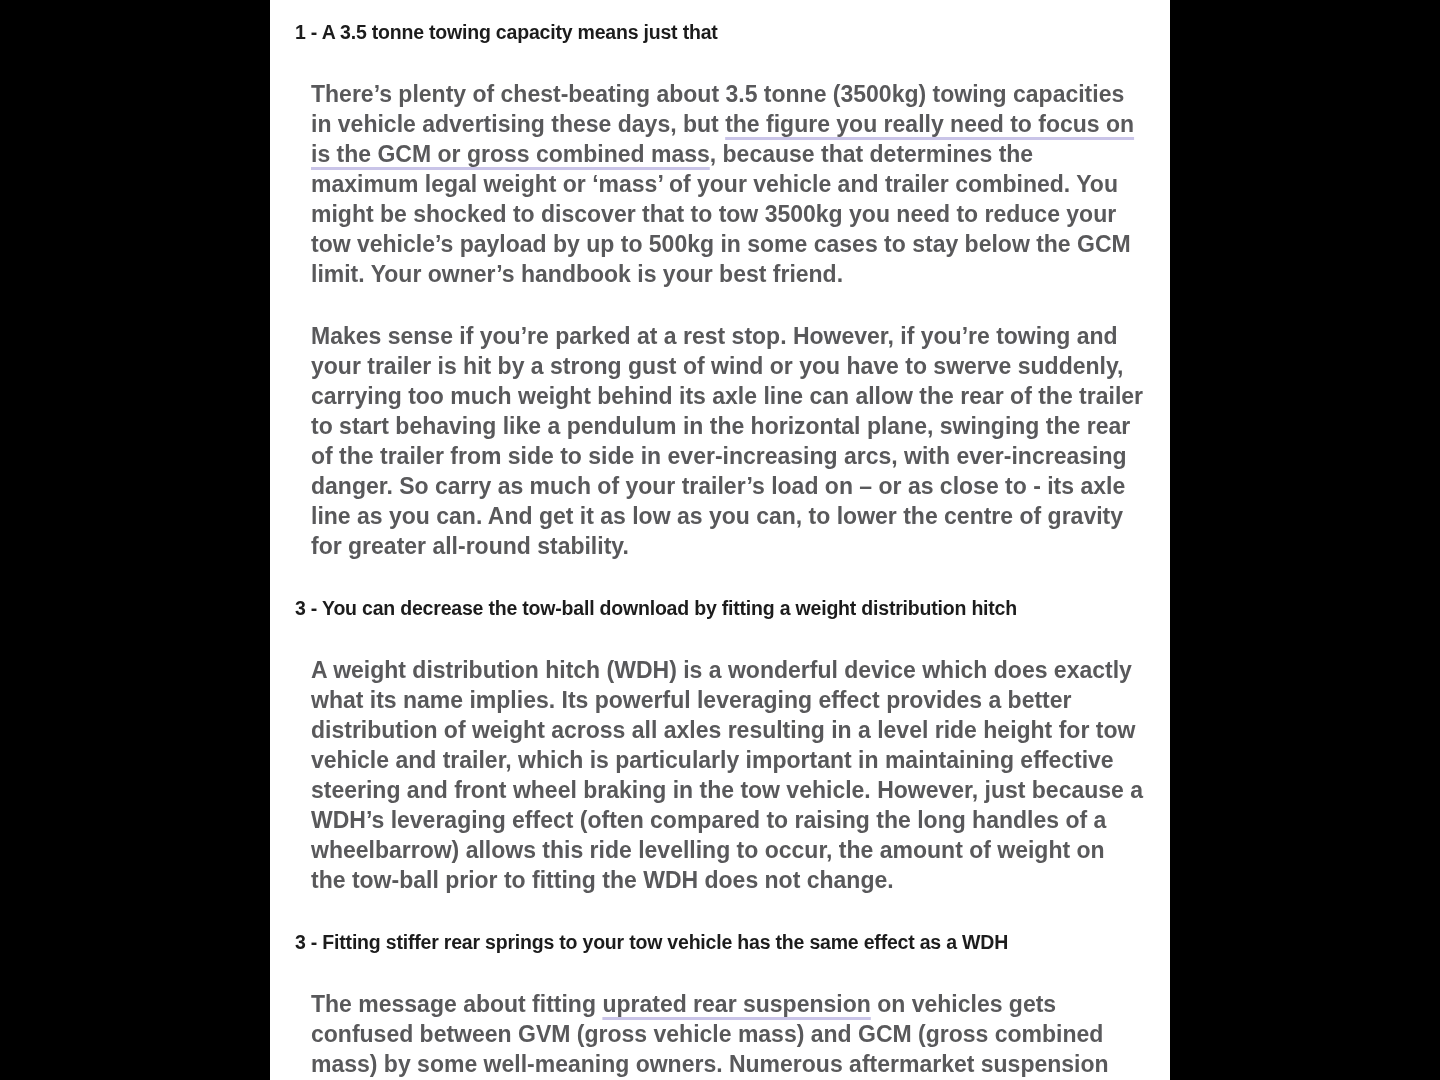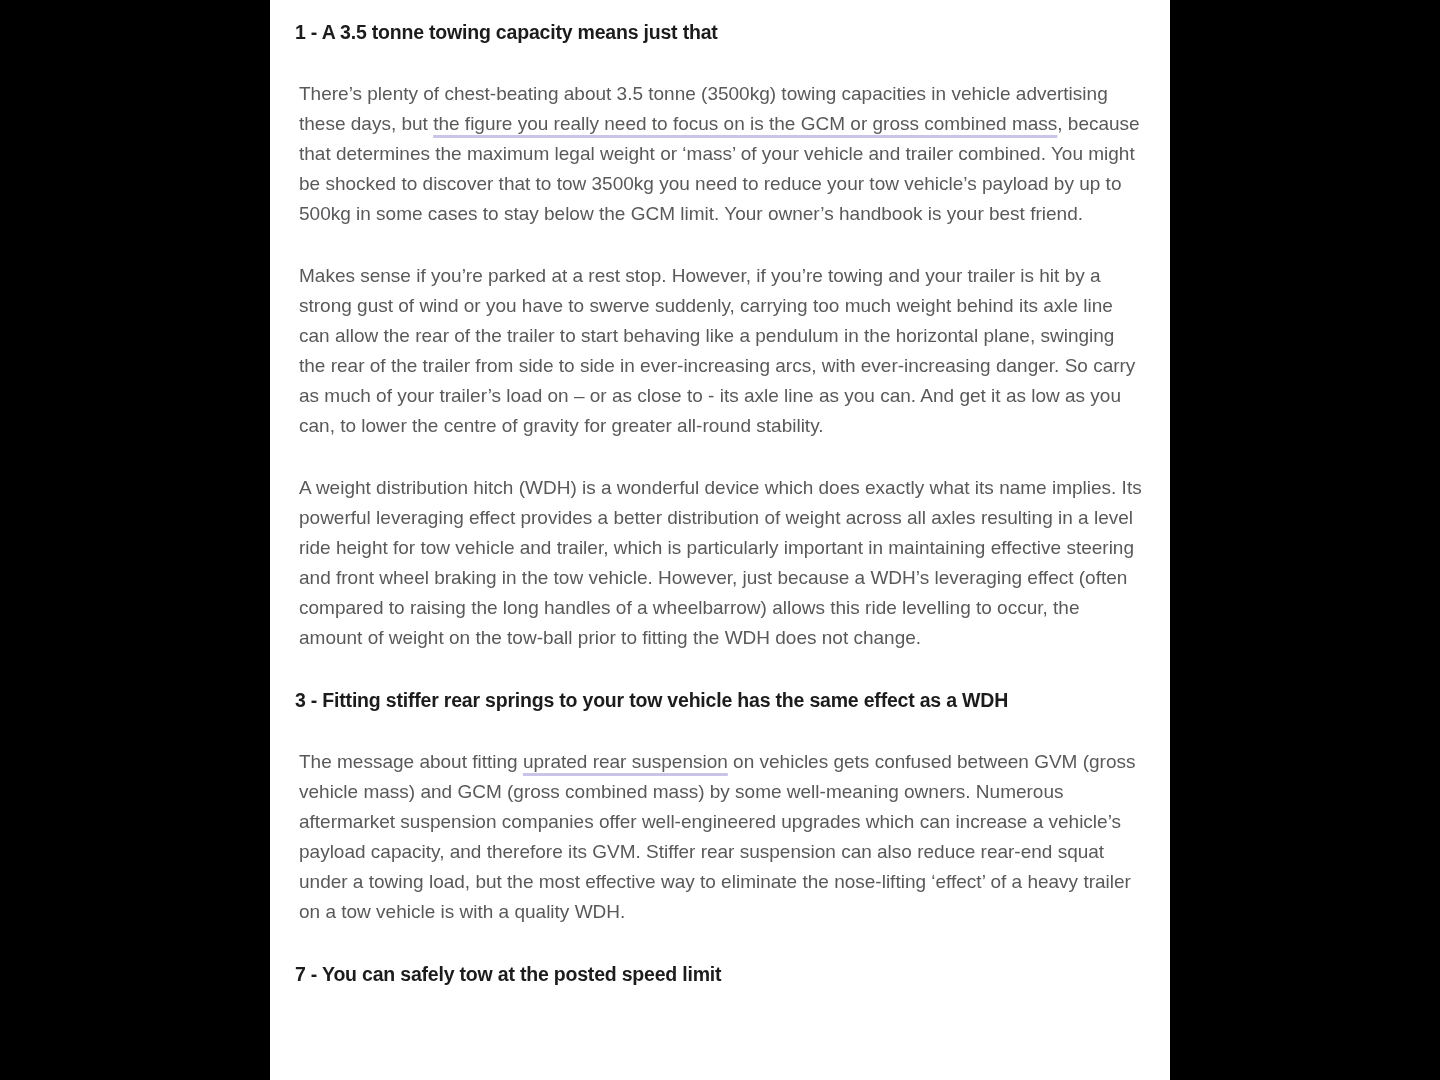--- a/index.html
+++ b/index.html
@@ -19,25 +19,25 @@
   }
   .section-heading {
     font-size: 19.5px;
     line-height: 30px;
     font-weight: 700;
     letter-spacing: -0.2px;
     color: var(--heading-color, #1c1c1c);
     margin: 0 0 32px 0;
   }
   .section-paragraph {
-    font-size: 19px;
+    font-size: 23px;
     line-height: 30px;
-    font-weight: 400;
+    font-weight: 700;
     color: var(--body-color, #59595b);
-    margin: 0 0 32px 4px;
+    margin: 0 0 32px 16px;
   }
   .inline-link {
     color: inherit;
     cursor: pointer;
     text-decoration: underline;
     text-decoration-color: var(--link-underline-color, #c9c4e8);
     text-decoration-thickness: 3px;
     text-underline-offset: 5px;
   }
 </style>
@@ -50,20 +50,21 @@
     <section>
       <h2 class="section-heading">1 - A 3.5 tonne towing capacity means just that</h2>
       <p class="section-paragraph"><span>There’s plenty of chest-beating about 3.5 tonne (3500kg) towing capacities in vehicle advertising these days, but </span><a class="inline-link">the figure you really need to focus on is the GCM or gross combined mass</a><span>, because that determines the maximum legal weight or ‘mass’ of your vehicle and trailer combined. You might be shocked to discover that to tow 3500kg you need to reduce your tow vehicle’s payload by up to 500kg in some cases to stay below the GCM limit. Your owner’s handbook is your best friend.</span></p>
     </section>
 
     <section>
       <p class="section-paragraph"><span>Makes sense if you’re parked at a rest stop. However, if you’re towing and your trailer is hit by a strong gust of wind or you have to swerve suddenly, carrying too much weight behind its axle line can allow the rear of the trailer to start behaving like a pendulum in the horizontal plane, swinging the rear of the trailer from side to side in ever-increasing arcs, with ever-increasing danger. So carry as much of your trailer’s load on – or as close to - its axle line as you can. And get it as low as you can, to lower the centre of gravity for greater all-round stability.</span></p>
     </section>
 
     <section>
+      <h2 class="section-heading">3 - You can decrease the tow-ball download by fitting a weight distribution hitch</h2>
       <p class="section-paragraph"><span>A weight distribution hitch (WDH) is a wonderful device which does exactly what its name implies. Its powerful leveraging effect provides a better distribution of weight across all axles resulting in a level ride height for tow vehicle and trailer, which is particularly important in maintaining effective steering and front wheel braking in the tow vehicle. However, just because a WDH’s leveraging effect (often compared to raising the long handles of a wheelbarrow) allows this ride levelling to occur, the amount of weight on the tow-ball prior to fitting the WDH does not change.</span></p>
     </section>
 
     <section>
       <h2 class="section-heading">3 - Fitting stiffer rear springs to your tow vehicle has the same effect as a WDH</h2>
       <p class="section-paragraph"><span>The message about fitting </span><a class="inline-link">uprated rear suspension</a><span> on vehicles gets confused between GVM (gross vehicle mass) and GCM (gross combined mass) by some well-meaning owners. Numerous aftermarket suspension companies offer well-engineered upgrades which can increase a vehicle’s payload capacity, and therefore its GVM. Stiffer rear suspension can also reduce rear-end squat under a towing load, but the most effective way to eliminate the nose-lifting ‘effect’ of a heavy trailer on a tow vehicle is with a quality WDH.</span></p>
     </section>
 
     <section>
       <h2 class="section-heading">7 - You can safely tow at the posted speed limit</h2>

